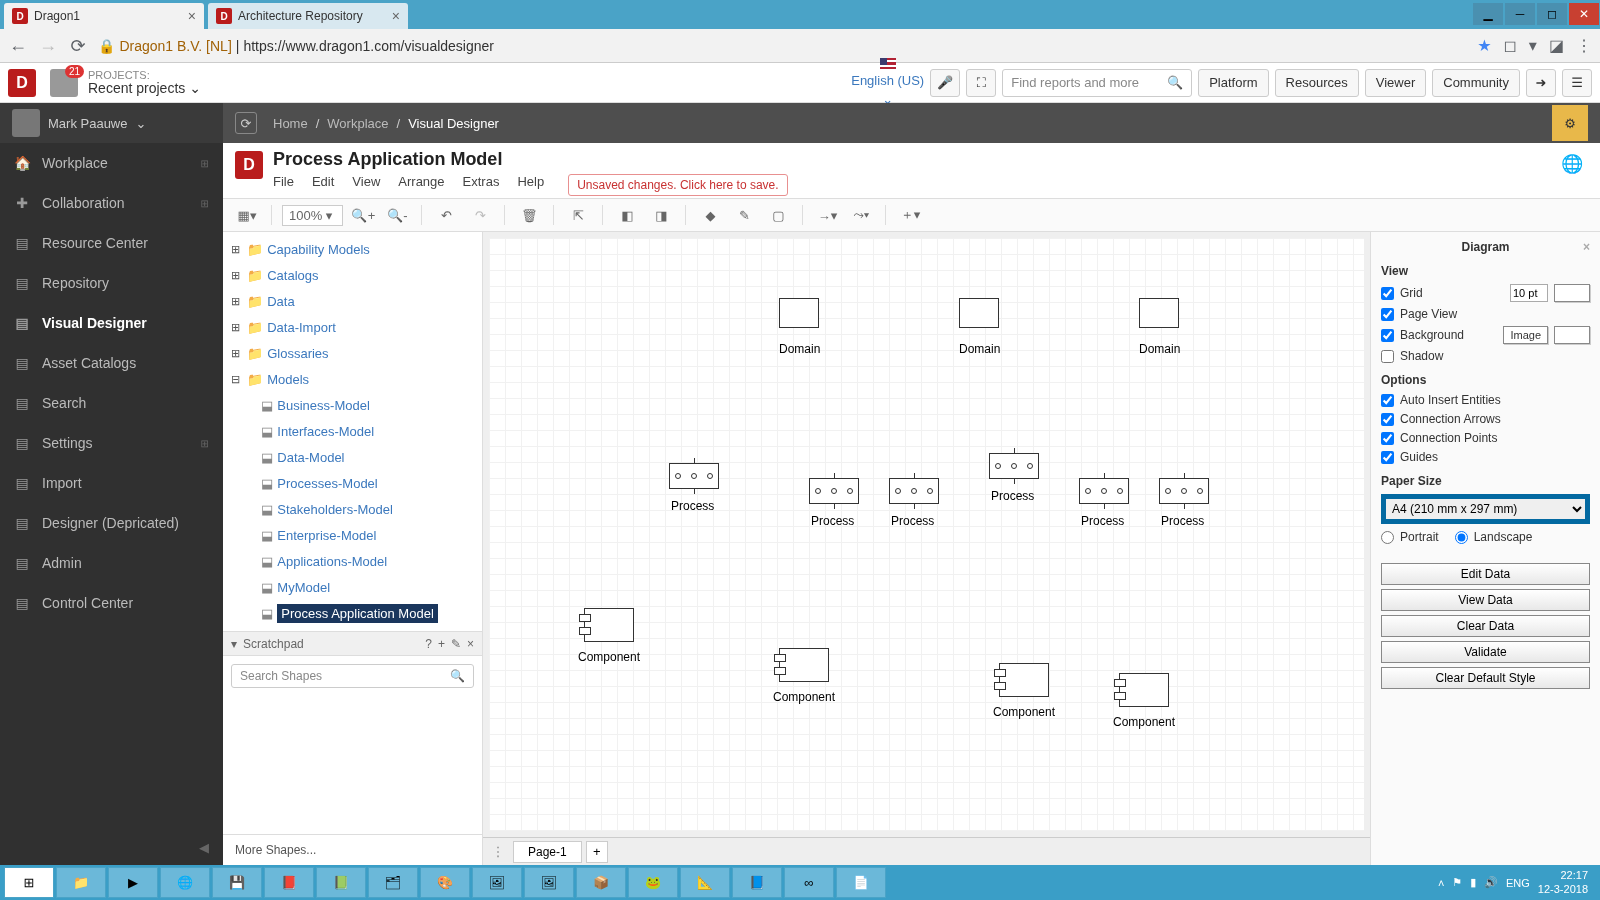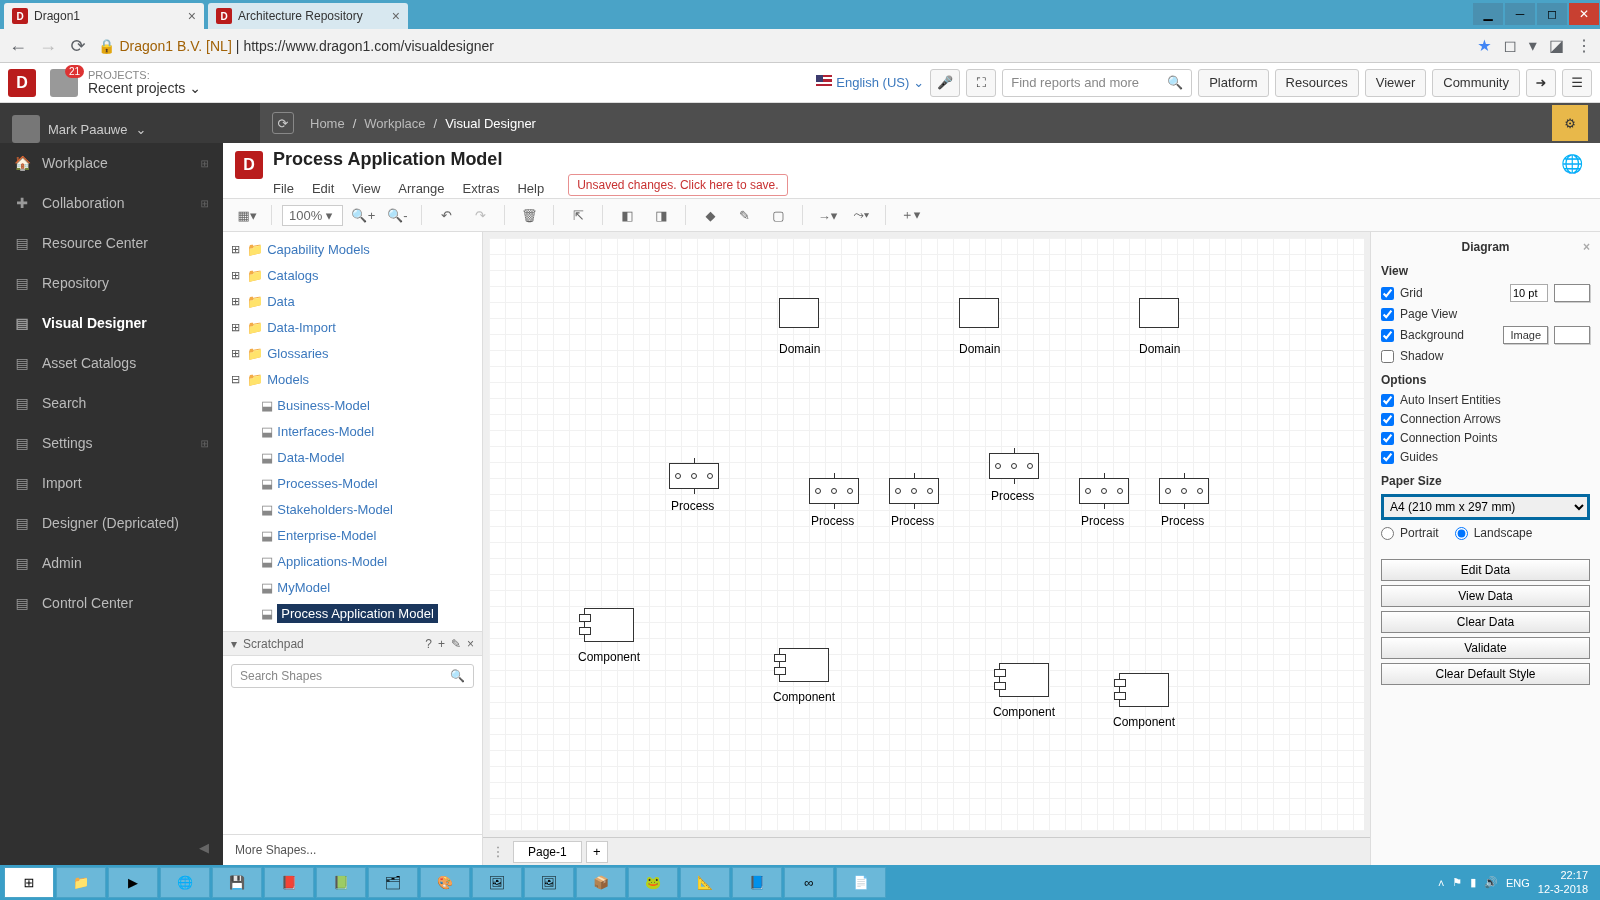--- a/index.html
+++ b/index.html
@@ -31,21 +31,21 @@
 .proj-group { font-size:11px; color:#888; line-height:1.1; margin-left:4px;}
 .proj-group .big { font-size:14px; color:#333;}
 .top-spacer { flex:1;}
 .top-btn { height:28px; padding:0 10px; border:1px solid #ccc; border-radius:3px; background:#f7f7f7; display:flex; align-items:center; font-size:13px; color:#333; gap:4px;}
 .top-btn.icon-only { padding:0; width:30px; justify-content:center;}
 .search-box { height:28px; border:1px solid #ccc; border-radius:3px; display:flex; align-items:center; padding:0 8px; width:190px; color:#888; gap:6px;}
 .flag { display:inline-block; width:16px; height:11px; background:linear-gradient(#b22234 0 20%, #fff 20% 40%, #b22234 40% 60%, #fff 60% 80%, #b22234 80% 100%); position:relative;}
 .flag::before{content:""; position:absolute; top:0; left:0; width:7px; height:7px; background:#3c3b6e;}
 
 
-.dark-header { height: 40px; background:#3a3a3a; display:flex; align-items:flex-end; color:#ccc;gap:37px; }
+.dark-header { height: 40px; background:#3a3a3a; display:flex; align-items:center; color:#ccc; }
 .user-box{ display:flex; align-items:center; gap:8px; padding:0 12px; width:223px;}
 .user-avatar{ width:28px; height:28px; background:#777; border-radius:3px;}
 .breadcrumb-bar { flex:1; display:flex; align-items:center; gap:8px; padding:0 12px; background:#4e4e4e; height:100%;}
 .breadcrumb-bar a{ color:#bbb; text-decoration:none; font-size:13px;}
 .breadcrumb-bar .active { color:#fff;}
 .refresh-circ{ width:22px; height:22px; border:1px solid #888; border-radius:3px; display:flex; align-items:center; justify-content:center; color:#ccc; margin-right:8px;}
 .gear-box{ width:36px; height:36px; background:#e8b84a; display:flex; align-items:center; justify-content:center; color:#333;}
 
 
 .main { display:flex; height: calc(900px - 29px - 34px - 40px - 40px - 35px); }
@@ -55,21 +55,21 @@
 .side-item .caret { margin-left:auto; font-size:10px; color:#666;}
 .side-icon{ width:16px; text-align:center; color:#999;}
 .side-collapse { margin-top:auto; height:36px; display:flex; align-items:center; justify-content:flex-end; padding:0 14px; color:#666;}
 
 
 .designer { flex:1; display:flex; flex-direction:column; background:#fff; min-width:0;}
 .doc-header { display:flex; padding: 6px 12px 2px; gap:10px; align-items:flex-start;}
 .doc-header .logo-d{ margin-top:2px;}
 .doc-title-block{}
 .doc-title { font-size:18px; font-weight:bold; color:#222;}
-.menu-row { display:flex; gap:18px; font-size:13px; color:#444; margin-top:4px; align-items:flex-end;}
+.menu-row { display:flex; gap:18px; font-size:13px; color:#444; margin-top:4px; align-items:flex-start;}
 .unsaved { border:1px solid #e89090; background:#fff; color:#c83232; padding:3px 8px; border-radius:3px; font-size:12px; margin-left:6px;}
 .doc-header .globe{ margin-left:auto; color:#999; font-size:18px; padding:4px;}
 
 .toolbar2 { height:34px; border-top:1px solid #ddd; border-bottom:1px solid #ddd; background:#fafafa; display:flex; align-items:center; padding:0 10px; gap:6px; color:#666;}
 .tb-btn { width:28px; height:26px; display:flex; align-items:center; justify-content:center; border-radius:2px;}
 .zoom-sel{ border:1px solid #ccc; padding:2px 10px 2px 6px; font-size:13px; background:#fff;}
 .tb-sep{ width:1px; height:20px; background:#ddd; margin:0 4px;}
 
 .designer-body { flex:1; display:flex; min-height:0;}
 .tree-panel { width:260px; border-right:1px solid #ddd; display:flex; flex-direction:column; min-height:0; background:#fff;}
@@ -110,21 +110,21 @@
 
 .right-panel{ width:230px; border-left:1px solid #ddd; background:#fafafa; padding:8px 10px; font-size:12px; color:#333; overflow:auto;}
 .rp-title{ text-align:center; font-weight:bold; margin-bottom:6px; position:relative;}
 .rp-close{ position:absolute; right:0; top:0; color:#aaa;}
 .rp-section{ font-weight:bold; margin:10px 0 6px;}
 .rp-row{ display:flex; align-items:center; gap:6px; margin:5px 0;}
 .rp-row input[type=checkbox]{}
 .rp-num{ width:38px; border:1px solid #aaa; padding:2px; font-size:11px; margin-left:auto;}
 .rp-btn-mini{ border:1px solid #888; padding:2px 6px; background:#fff; font-size:11px; box-shadow:1px 1px 0 #ccc;}
 .rp-swatch{ width:36px; height:18px; border:1px solid #888; background:#fff; box-shadow:1px 1px 0 #ccc;}
-.rp-select{ width:100%; border:3px solid #0369a1; padding:2px; font-size:12px;}
+.rp-select{ width:100%; border:5px solid #0369a1; padding:2px; font-size:12px;}
 .rp-action{ width:100%; border:1px solid #888; background:linear-gradient(#fff,#e8e8e8); padding:3px; margin:2px 0; font-size:12px;}
 
 
 .taskbar { height:35px; background:#3a9ec7; display:flex; align-items:center; padding:0 4px; gap:2px;}
 .task-item{ width:50px; height:31px; background:#6bb8d9; display:flex; align-items:center; justify-content:center; border:1px solid #4aa3c7;}
 .tray{ margin-left:auto; display:flex; align-items:center; gap:8px; color:#fff; font-size:11px; padding:0 8px;}
 .tray .clock{ text-align:right; line-height:1.2;}
 </style>
 </head>
 <body>
@@ -170,21 +170,21 @@
 <div class="app-topbar">
   <div class="logo-d">D</div>
   <div class="avatar-badge">
     <span class="badge">21</span>
   </div>
   <div class="proj-group">
     <div>PROJECTS:</div>
     <div class="big"><span>Recent projects</span> <span>⌄</span></div>
   </div>
   <div class="top-spacer"></div>
-  <div style="display:flex;align-items:flex-start;gap:4px;color:#3b78bd;">
+  <div style="display:flex;align-items:center;gap:4px;color:#3b78bd;flex-direction:column;">
     <span class="flag"></span>
     <span>English (US)</span>
     <span>⌄</span>
   </div>
   <div class="top-btn icon-only">🎤</div>
   <div class="top-btn icon-only">⛶</div>
   <div class="search-box">
     <span>Find reports and more</span>
     <span style="margin-left:auto">🔍</span>
   </div>

